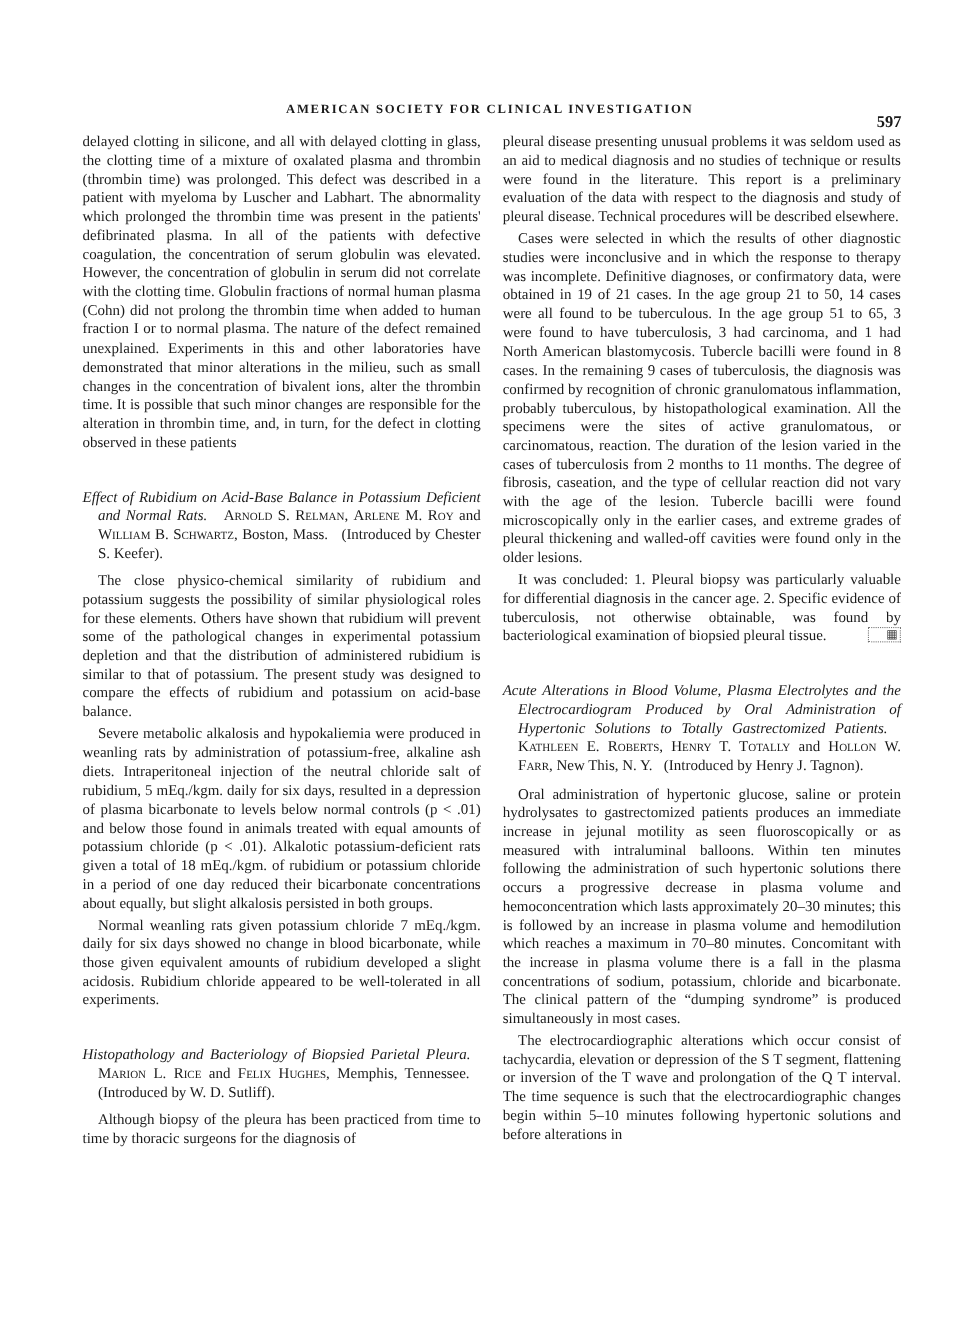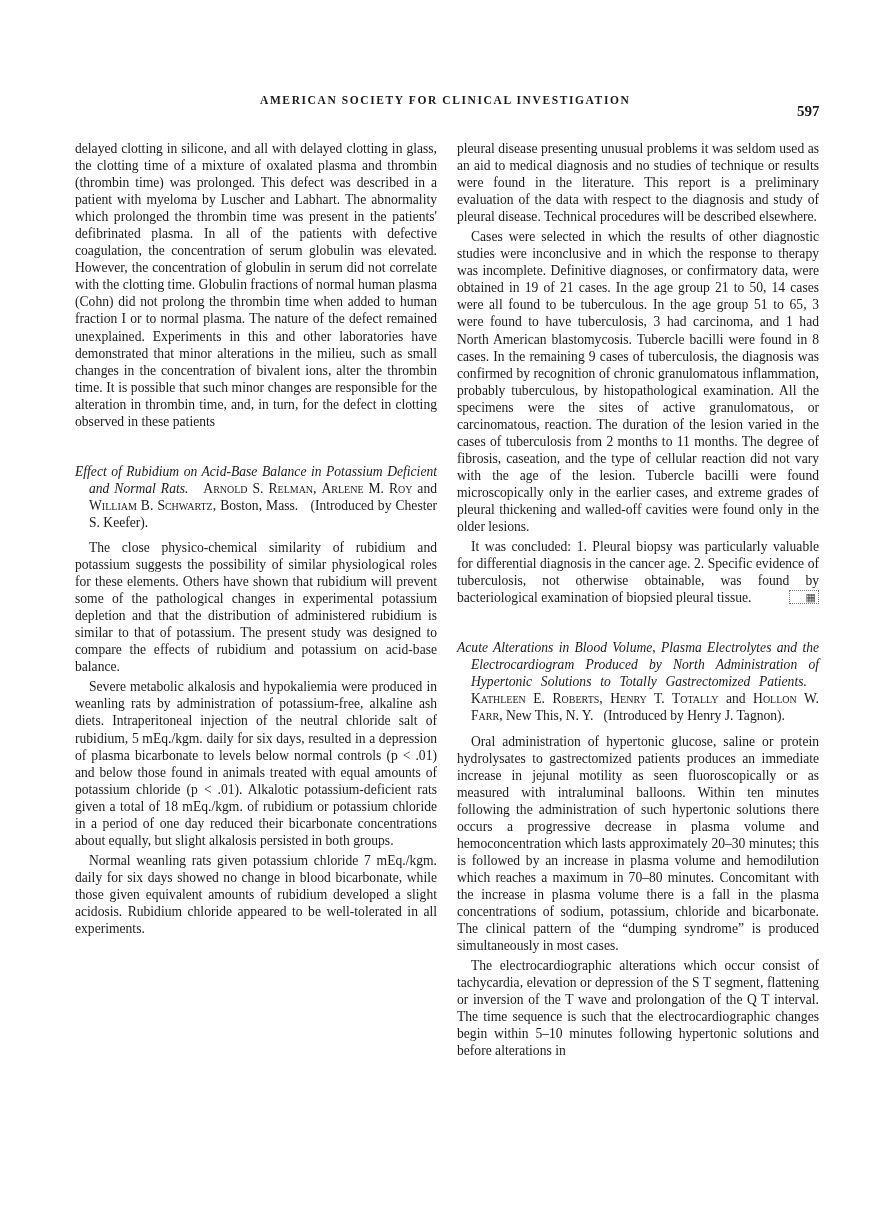--- a/index.html
+++ b/index.html
@@ -35,21 +35,21 @@
   .page-number {
     position: absolute;
     left: 797px;
     top: -3px;
     font-size: 15px;
     font-weight: bold;
     margin-top: 12px;
   }
   .column {
     position: absolute;
-    top: 140px;
+    top: 120px;
     width: 362px;
     font-size: 13.6px;
     line-height: 17.05px;
     text-align: justify;
     hyphens: manual;
   }
   .col-left { left: 75px; }
   .col-right { left: 457px; font-family: Liberation Serif, serif; }
   .para {
     margin: 0 0 3px 0;
@@ -95,33 +95,41 @@
     &nbsp;
     <span class="author">Arnold S. Relman</span><span>, </span><span class="author">Arlene M. Roy</span><span> and </span><span class="author">William B. Schwartz</span><span>, Boston, Mass.</span>
     &nbsp;
     <span>(Introduced by Chester S. Keefer).</span>
   </div>
 
   <p class="para">The close physico-chemical similarity of rubidium and potassium suggests the possibility of similar physiological roles for these elements. Others have shown that rubidium will prevent some of the pathological changes in experimental potassium depletion and that the distribution of administered rubidium is similar to that of potassium. The present study was designed to compare the effects of rubidium and potassium on acid-base balance.</p>
   <p class="para">Severe metabolic alkalosis and hypokaliemia were produced in weanling rats by administration of potassium-free, alkaline ash diets. Intraperitoneal injection of the neutral chloride salt of rubidium, 5 mEq./kgm. daily for six days, resulted in a depression of plasma bicarbonate to levels below normal controls (p &lt; .01) and below those found in animals treated with equal amounts of potassium chloride (p &lt; .01). Alkalotic potassium-deficient rats given a total of 18 mEq./kgm. of rubidium or potassium chloride in a period of one day reduced their bicarbonate concentrations about equally, but slight alkalosis persisted in both groups.</p>
   <p class="para">Normal weanling rats given potassium chloride 7 mEq./kgm. daily for six days showed no change in blood bicarbonate, while those given equivalent amounts of rubidium developed a slight acidosis. Rubidium chloride appeared to be well-tolerated in all experiments.</p>
 
+  <div class="article-head gap-before-head">
+    <span class="article-title">Histopathology and Bacteriology of Biopsied Parietal Pleura.</span>
+    &nbsp;
+    <span class="author">Marion L. Rice</span><span> and </span><span class="author">Felix Hughes</span><span>, Memphis, Tennessee.</span>
+    &nbsp;
+    <span>(Introduced by W. D. Sutliff).</span>
+  </div>
 
+  <p class="para">Although biopsy of the pleura has been practiced from time to time by thoracic surgeons for the diagnosis of</p>
 </div>
 
 <div class="column col-right">
   <p class="para cont">pleural disease presenting unusual problems it was seldom used as an aid to medical diagnosis and no studies of technique or results were found in the literature. This report is a preliminary evaluation of the data with respect to the diagnosis and study of pleural disease. Technical procedures will be described elsewhere.</p>
   <p class="para">Cases were selected in which the results of other diagnostic studies were inconclusive and in which the response to therapy was incomplete. Definitive diagnoses, or confirmatory data, were obtained in 19 of 21 cases. In the age group 21 to 50, 14 cases were all found to be tuberculous. In the age group 51 to 65, 3 were found to have tuberculosis, 3 had carcinoma, and 1 had North American blastomycosis. Tubercle bacilli were found in 8 cases. In the remaining 9 cases of tuberculosis, the diagnosis was confirmed by recognition of chronic granulomatous inflammation, probably tuberculous, by histopathological examination. All the specimens were the sites of active granulomatous, or carcinomatous, reaction. The duration of the lesion varied in the cases of tuberculosis from 2 months to 11 months. The degree of fibrosis, caseation, and the type of cellular reaction did not vary with the age of the lesion. Tubercle bacilli were found microscopically only in the earlier cases, and extreme grades of pleural thickening and walled-off cavities were found only in the older lesions.</p>
   <p class="para">
     <span>It was concluded: 1. Pleural biopsy was particularly valuable for differential diagnosis in the cancer age. 2. Specific evidence of tuberculosis, not otherwise obtainable, was found by bacteriological examination of biopsied pleural tissue.</span>
     <span class="end-mark">▦</span>
   </p>
 
   <div class="article-head gap-before-head">
-    <span class="article-title">Acute Alterations in Blood Volume, Plasma Electrolytes and the Electrocardiogram Produced by North Administration of Hypertonic Solutions to Totally Gastrectomized Patients.</span>
+    <span class="article-title">Acute Alterations in Blood Volume, Plasma Electrolytes and the Electrocardiogram Produced by Oral Administration of Hypertonic Solutions to Totally Gastrectomized Patients.</span>
     &nbsp;
     <span class="author">Kathleen E. Roberts</span><span>, </span><span class="author">Henry T. Totally</span><span> and </span><span class="author">Hollon W. Farr</span><span>, New This, N. Y.</span>
     &nbsp;
     <span>(Introduced by Henry J. Tagnon).</span>
   </div>
 
   <p class="para">Oral administration of hypertonic glucose, saline or protein hydrolysates to gastrectomized patients produces an immediate increase in jejunal motility as seen fluoroscopically or as measured with intraluminal balloons. Within ten minutes following the administration of such hypertonic solutions there occurs a progressive decrease in plasma volume and hemoconcentration which lasts approximately 20–30 minutes; this is followed by an increase in plasma volume and hemodilution which reaches a maximum in 70–80 minutes. Concomitant with the increase in plasma volume there is a fall in the plasma concentrations of sodium, potassium, chloride and bicarbonate. The clinical pattern of the “dumping syndrome” is produced simultaneously in most cases.</p>
   <p class="para">The electrocardiographic alterations which occur consist of tachycardia, elevation or depression of the S T segment, flattening or inversion of the T wave and prolongation of the Q T interval. The time sequence is such that the electrocardiographic changes begin within 5–10 minutes following hypertonic solutions and before alterations in</p>
 </div>
 

